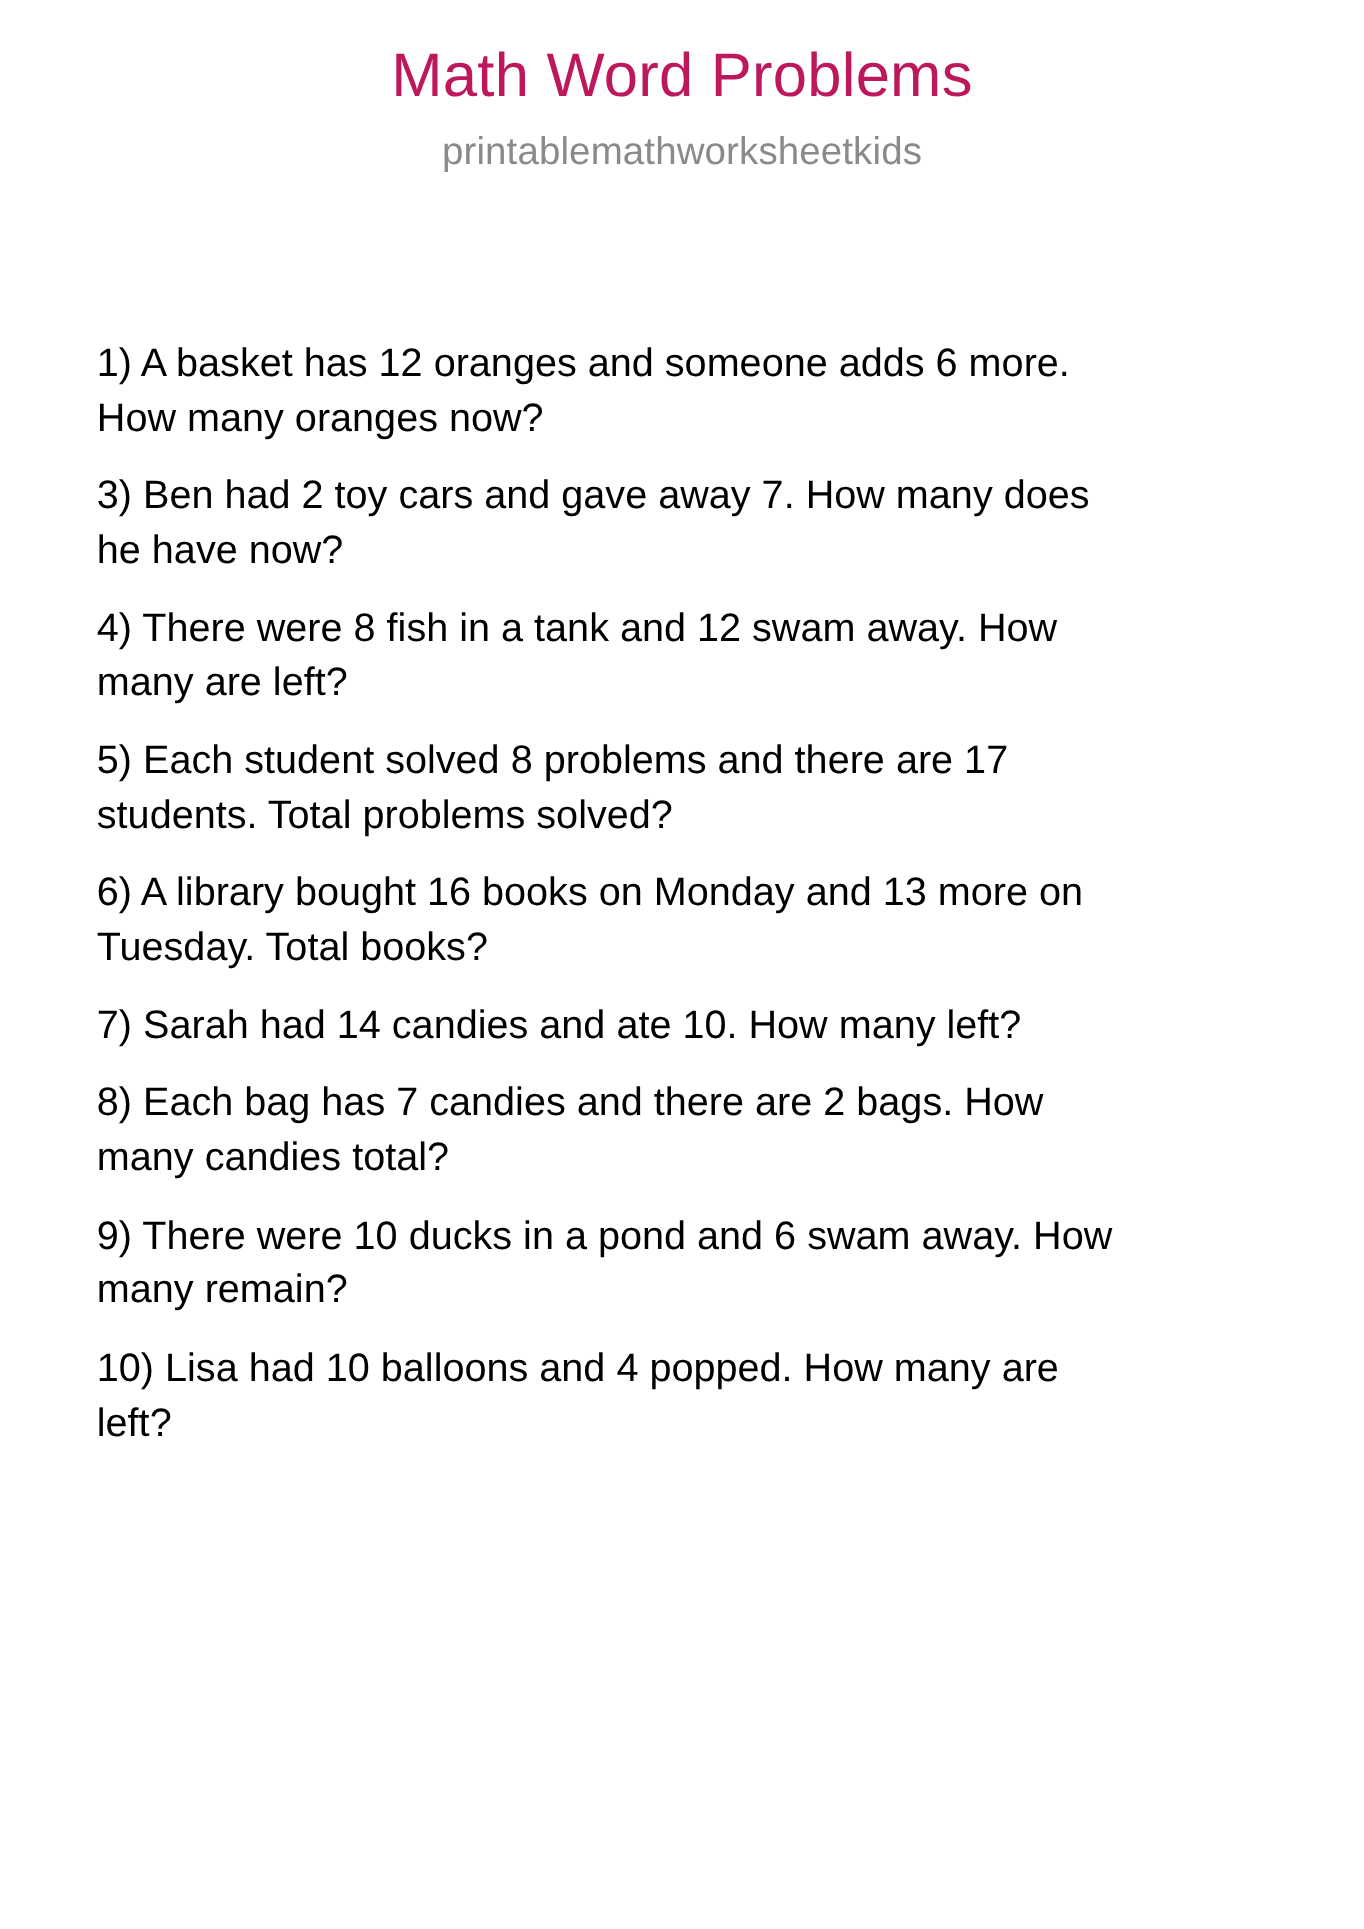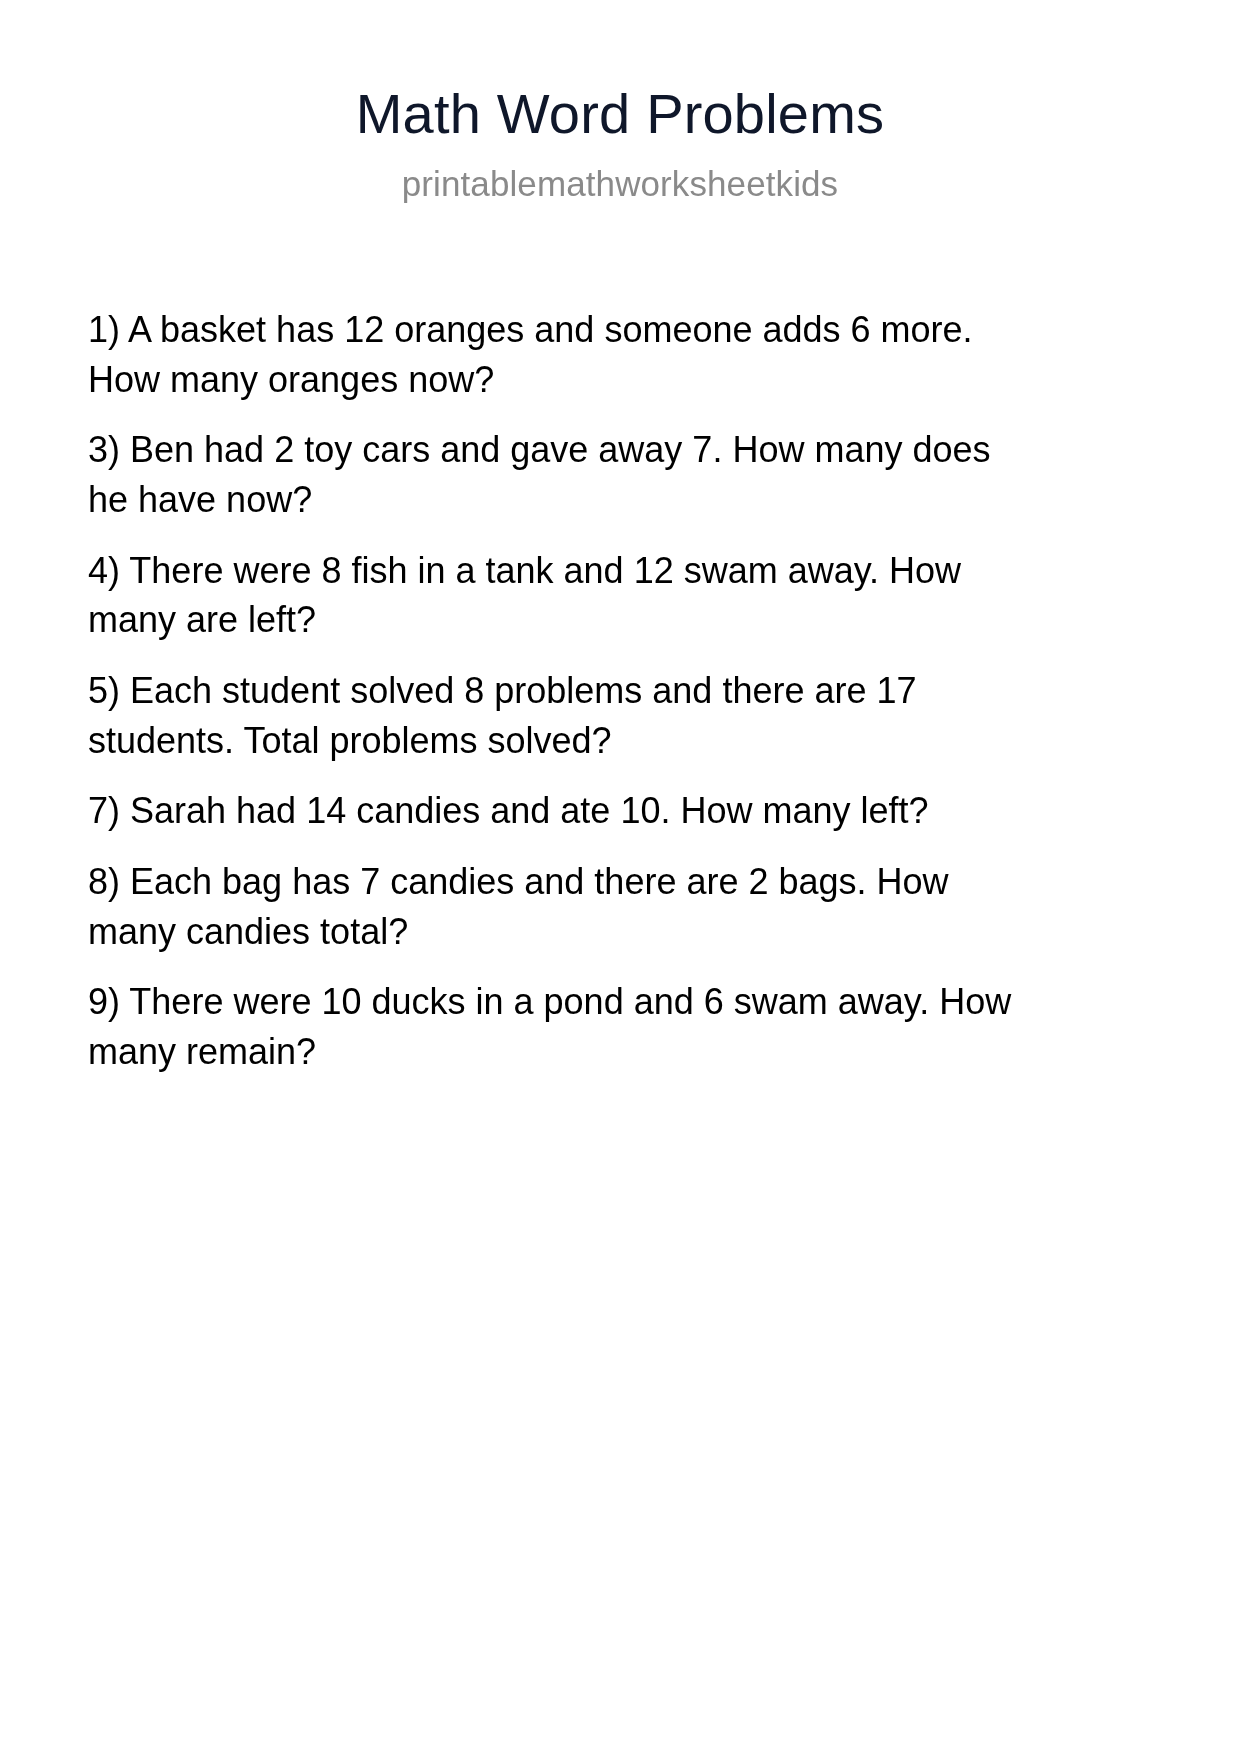--- a/index.html
+++ b/index.html
@@ -19,23 +19,23 @@
     width: 1240px;
     height: 1754px;
     box-sizing: border-box;
   }
   .title {
     text-align: center;
     font-size: 56px;
     font-weight: 400;
     line-height: 1.15;
     margin: 0;
-    padding-top: 82px;
+    padding-top: 36px;
     letter-spacing: 0.2px;
-    color: #0f172a;
+    color: #be185d;
   }
   .subtitle {
     text-align: center;
     font-size: 35px;
     font-weight: 400;
     color: #8a8a8a;
     margin: 0;
     padding-top: 18px;
     letter-spacing: 0.1px;
   }
@@ -62,18 +62,20 @@
 <div class="page">
 
   <h1 class="title">Math Word Problems</h1>
   <div class="subtitle">printablemathworksheetkids</div>
 
   <ol class="problems">
     <li class="problem">1) A basket has 12 oranges and someone adds 6 more. How many oranges now?</li>
     <li class="problem">3) Ben had 2 toy cars and gave away 7. How many does he have now?</li>
     <li class="problem">4) There were 8 fish in a tank and 12 swam away. How many are left?</li>
     <li class="problem">5) Each student solved 8 problems and there are 17 students. Total problems solved?</li>
+    <li class="problem">6) A library bought 16 books on Monday and 13 more on Tuesday. Total books?</li>
     <li class="problem">7) Sarah had 14 candies and ate 10. How many left?</li>
     <li class="problem">8) Each bag has 7 candies and there are 2 bags. How many candies total?</li>
     <li class="problem">9) There were 10 ducks in a pond and 6 swam away. How many remain?</li>
+    <li class="problem">10) Lisa had 10 balloons and 4 popped. How many are left?</li>
   </ol>
 
 </div>
 
 </body></html>

